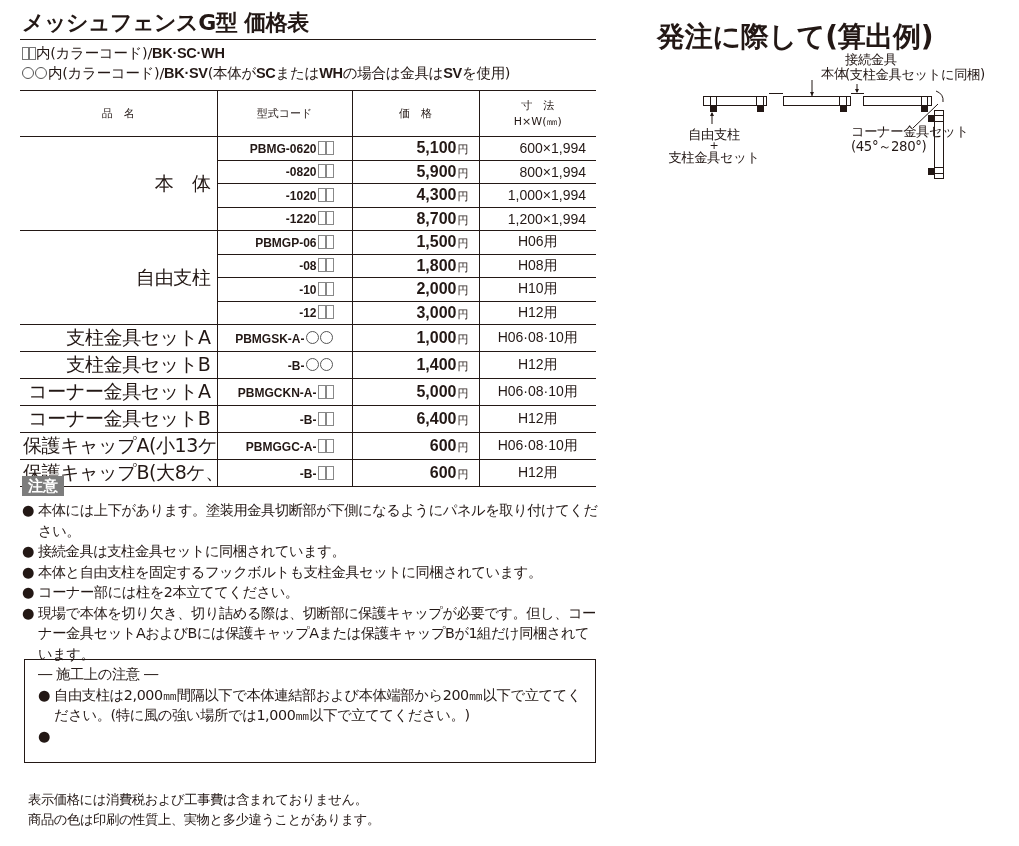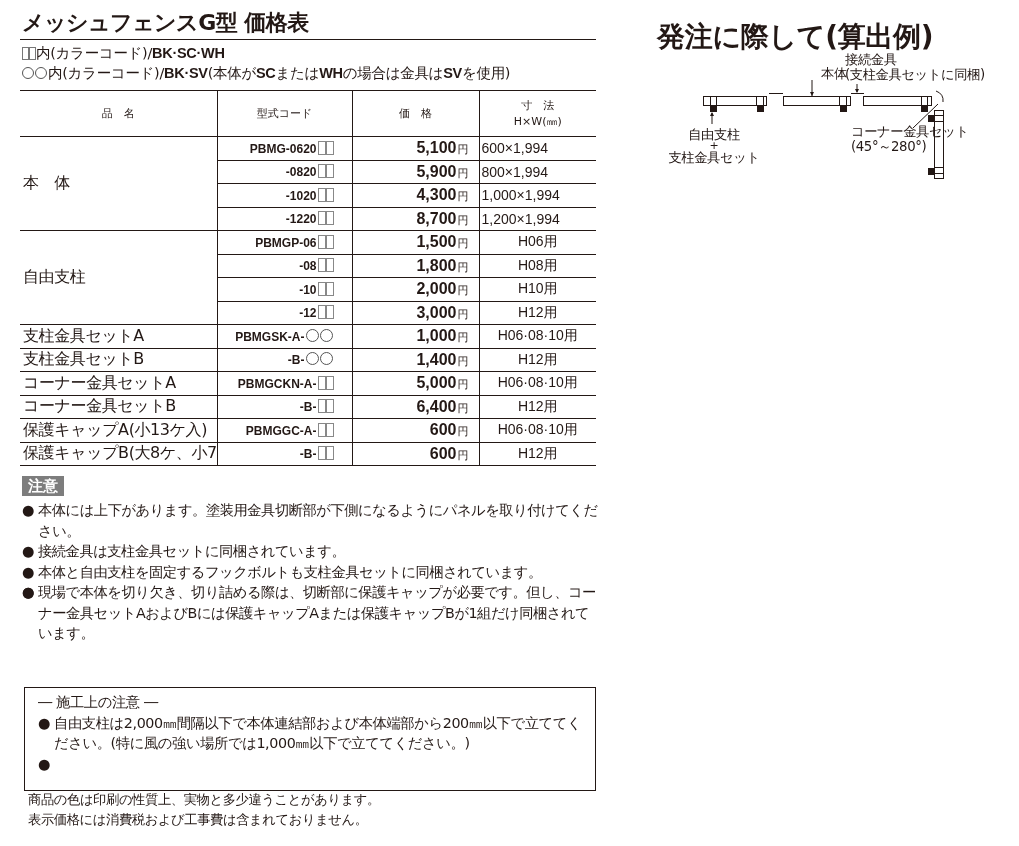--- a/index.html
+++ b/index.html
@@ -11,37 +11,37 @@
   .legend { left:22px; font-size:14.5px; white-space:nowrap; letter-spacing:-0.3px; }
   .legend b { font-family:Liberation Sans, sans-serif; font-weight:bold;margin-top:8px; }
   .sq { display:inline-block; width:7px; height:13px; border:1px solid #777; margin-right:0; vertical-align:-2px; box-sizing:border-box; }
   .cir { display:inline-block; width:12px; height:12px; border:1px solid #555; border-radius:50%; box-sizing:border-box; vertical-align:-1px; margin-right:1px; }
 
   table.price { position:absolute; left:20px; top:90px; width:576px; border-collapse:collapse; table-layout:fixed; }
   table.price td, table.price th { border:1px solid #231815; padding:0 6px; height:22.5px; font-size:14px; white-space:nowrap; overflow:hidden; }
   table.price tr > *:first-child { border-left:none; }
   table.price tr > *:last-child { border-right:none; }
   table.price th { font-weight:normal; height:45px; font-size:11px; }
-  table.price td.name { text-align:left; padding-left:3px; font-size:16px; letter-spacing:-0.4px; }
+  table.price td.name { text-align:right; padding-left:3px; font-size:19px; letter-spacing:-0.4px; }
   table.price td.code { text-align:right; font-family:"Liberation Sans", sans-serif; font-weight:bold; font-size:12px; padding-right:18px; }
   table.price td.price { text-align:right; font-family:"Liberation Sans", sans-serif; font-weight:bold; font-size:16px; padding-right:10px;margin-top:30px; }
   table.price td.price .yen { font-size:11px; font-weight:normal; margin-left:1px; }
   table.price td.dim { text-align:center; font-family:"Liberation Sans", sans-serif; font-size:14px; padding:0 2px; }
-  table.price td.dim.r { text-align:left; padding-right:10px; }
+  table.price td.dim.r { text-align:right; padding-right:10px; }
   .hdr-dim { line-height:16px; }
   .hdr-dim span { display:block; }
   .code .suffix { display:inline-block; margin-left:1px; }
   .code .sq { width:8px; height:14px; border-color:#888; border-width:1px; }
   .code .cir { width:13px; height:13px; border-color:#555; }
 
   .badge { left:22px; top:476px; background:#7d7d7d; color:#fff; font-weight:bold; font-size:15px; padding:0 6px; height:20px; line-height:20px; }
   .notes { left:22px; top:500px; width:578px; font-size:14.3px; line-height:20.5px; letter-spacing:-0.5px; }
   .notes .item { position:relative; padding-left:16px; }
   .notes .item .dot { position:absolute; left:0; top:0; }
-  .boxnote { left:24px; top:659px; width:572px; height:104px; border:1.5px solid #231815; box-sizing:border-box; padding:4px 0 0 13px; font-size:14.3px; line-height:20.5px; letter-spacing:-0.4px;margin-top:28px; }
+  .boxnote { left:24px; top:659px; width:572px; height:104px; border:1.5px solid #231815; box-sizing:border-box; padding:4px 0 0 13px; font-size:14.3px; line-height:20.5px; letter-spacing:-0.4px; }
   .boxnote .item { position:relative; padding-left:16px; }
   .boxnote .item .dot { position:absolute; left:0; top:0; }
   .foot { left:28px; top:790px; font-size:13.3px; line-height:20px; letter-spacing:-0.4px; }
 
   .diag-title { left:657px; top:18px; font-size:28px; font-weight:bold; letter-spacing:-0.3px; white-space:nowrap; }
   .dlabel { font-size:13.3px; white-space:nowrap; letter-spacing:-0.4px; line-height:15px; }
 </style>
 </head>
 <body>
 
@@ -155,33 +155,33 @@
       <td class="dim">H12用</td>
     </tr>
   </tbody>
 </table>
 
 <div class="abs badge">注意</div>
 <div class="abs notes">
   <div class="item"><span class="dot">●</span><span>本体には上下があります。塗装用金具切断部が下側になるようにパネルを取り付けてください。</span></div>
   <div class="item"><span class="dot">●</span><span>接続金具は支柱金具セットに同梱されています。</span></div>
   <div class="item"><span class="dot">●</span><span>本体と自由支柱を固定するフックボルトも支柱金具セットに同梱されています。</span></div>
-  <div class="item"><span class="dot">●</span></div>
+  <div class="item"><span class="dot">●</span><span>コーナー部には柱を2本立ててください。</span></div>
   <div class="item"><span class="dot">●</span><span>現場で本体を切り欠き、切り詰める際は、切断部に保護キャップが必要です。但し、コーナー金具セットAおよびBには保護キャップAまたは保護キャップBが1組だけ同梱されています。</span></div>
 </div>
 
 <div class="abs boxnote">
   <div>― 施工上の注意 ―</div>
   <div class="item"><span class="dot">●</span><span>自由支柱は2,000㎜間隔以下で本体連結部および本体端部から200㎜以下で立ててください。(特に風の強い場所では1,000㎜以下で立ててください。)</span></div>
   <div class="item"><span class="dot">●</span></div>
 </div>
 
 <div class="abs foot">
+  <div>表示価格には消費税および工事費は含まれておりません。</div>
   <div>商品の色は印刷の性質上、実物と多少違うことがあります。</div>
-  <div>表示価格には消費税および工事費は含まれておりません。</div>
 </div>
 
 <div class="abs diag-title">発注に際して(算出例)</div>
 
 <div class="abs dlabel" style="left:787px; top:66px;margin-left:34px;">本体</div>
 <div class="abs dlabel" style="left:845px; top:52px;">
   <div>接続金具</div>
   <div>(支柱金具セットに同梱)</div>
 </div>
 <div class="abs dlabel" style="left:668px; top:127px; text-align:center; width:92px;">

